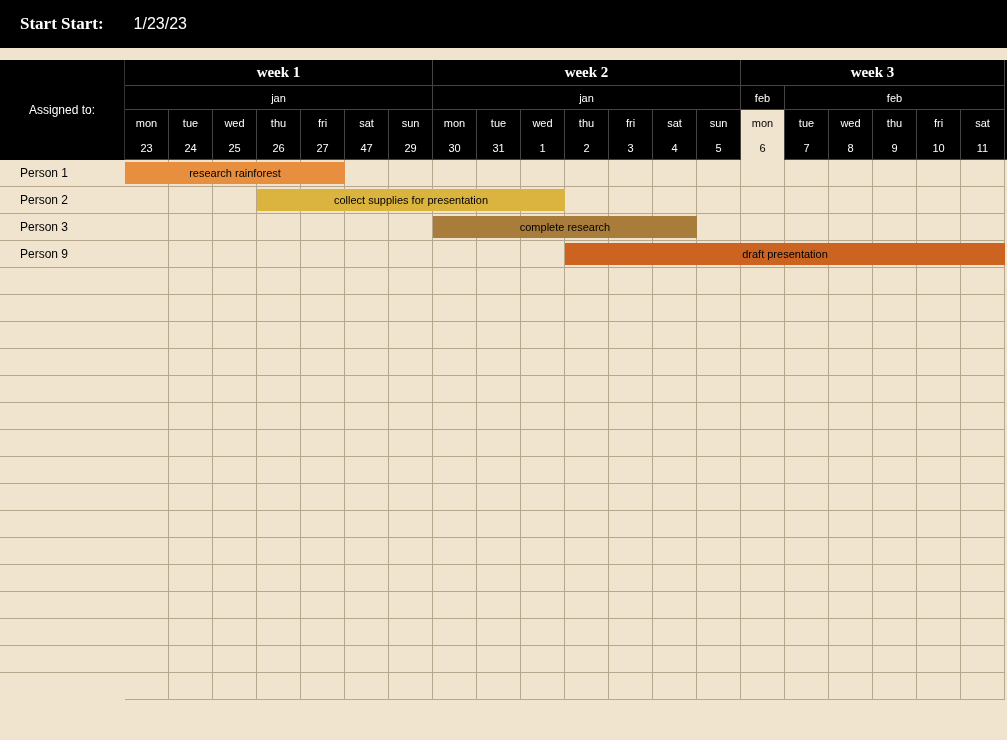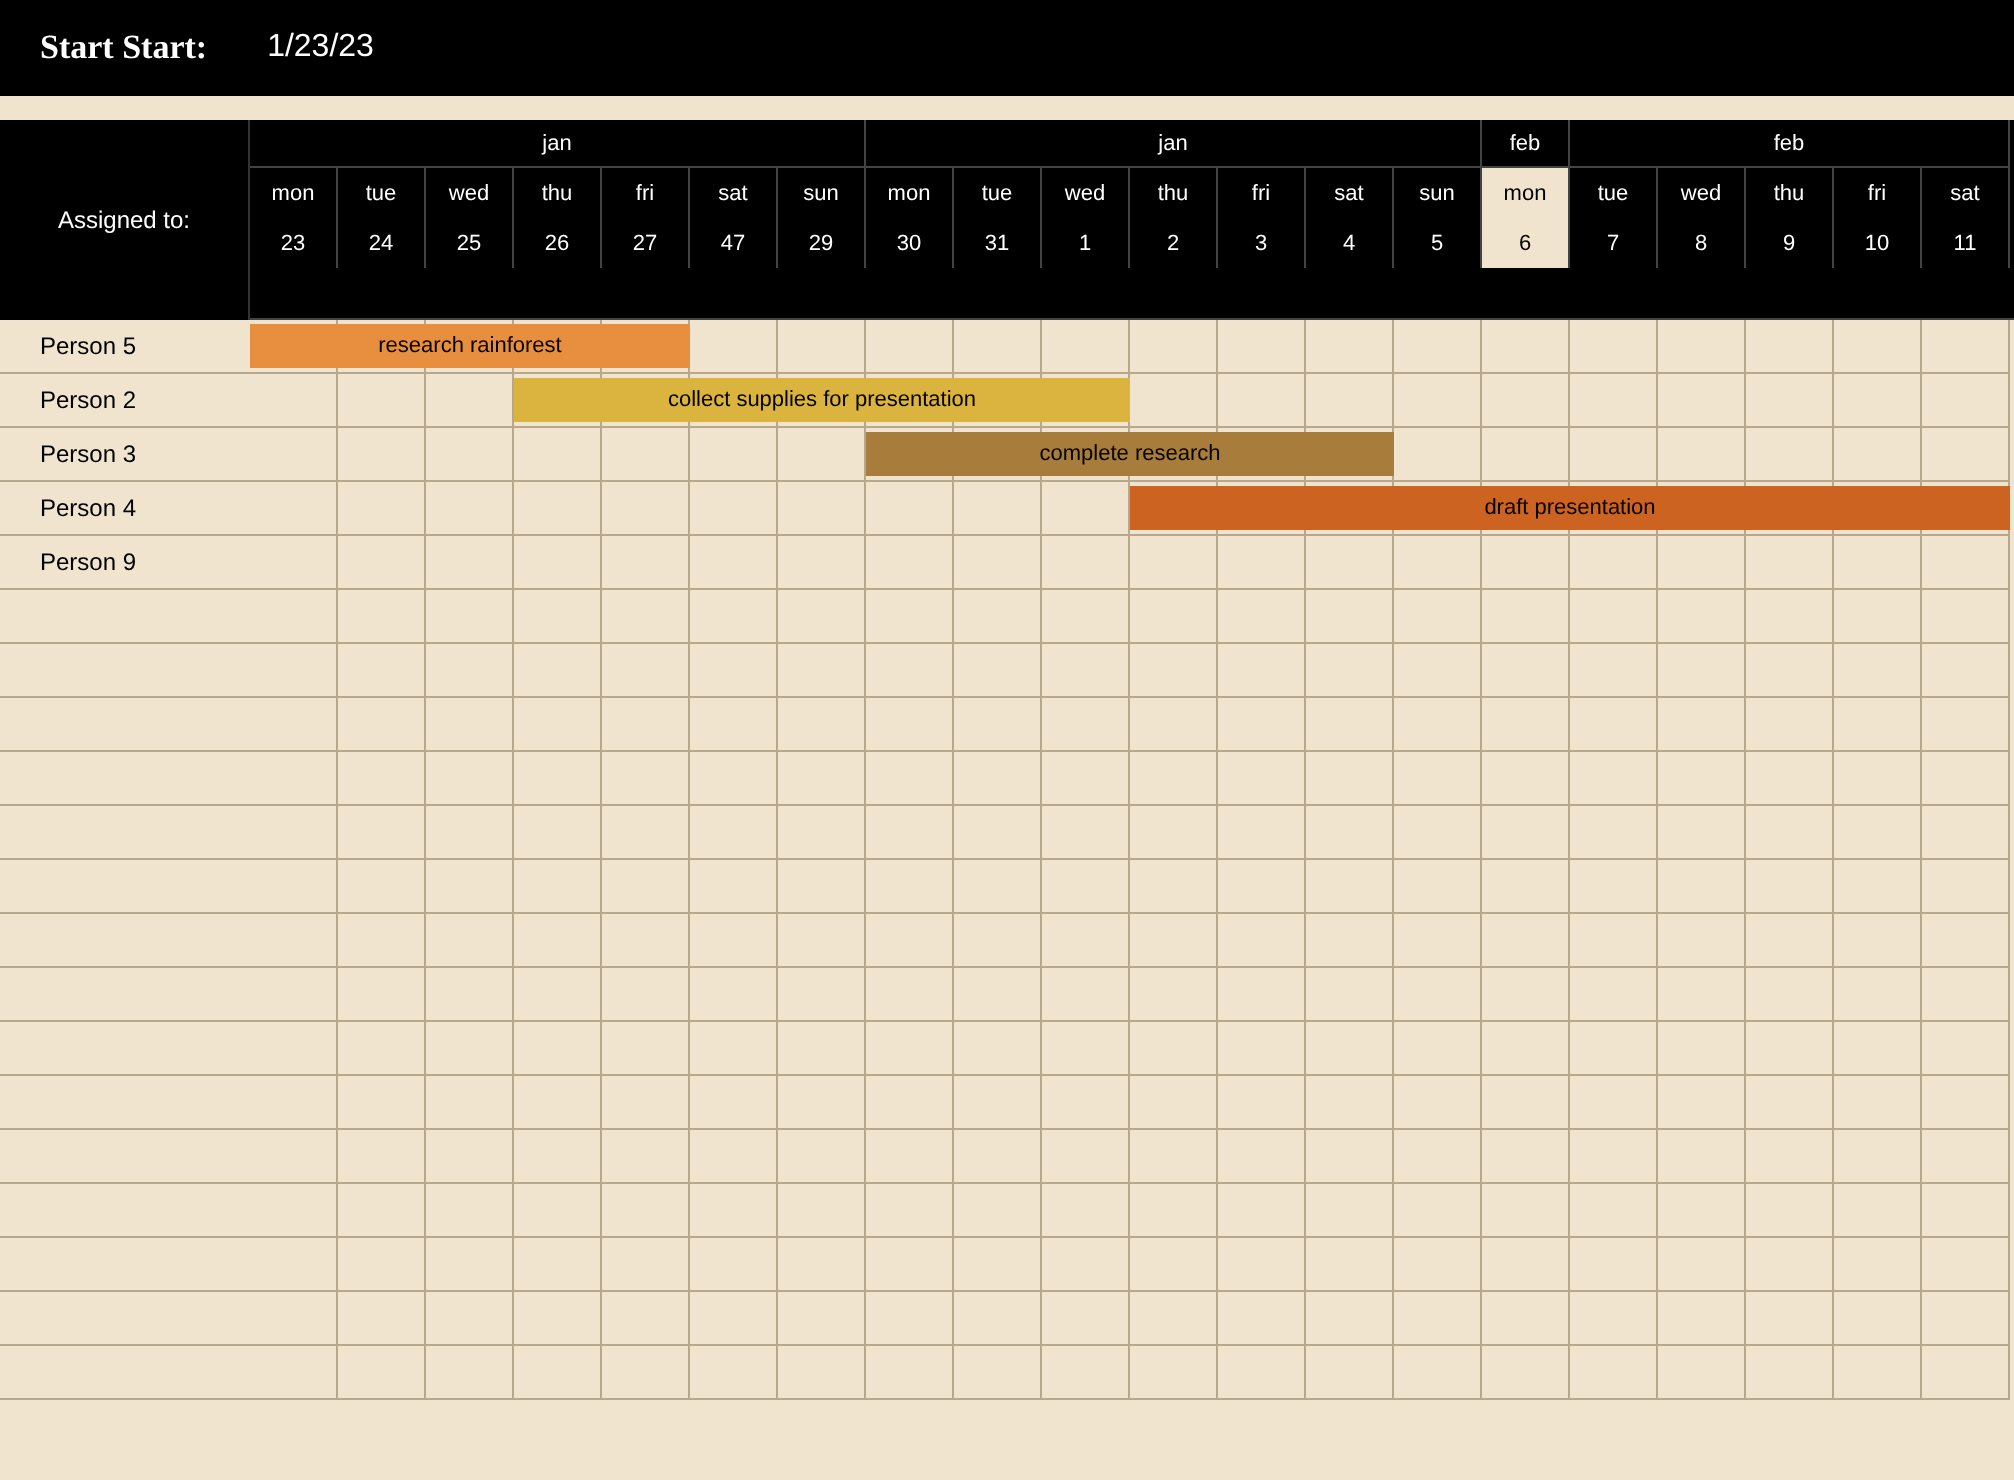--- a/index.html
+++ b/index.html
@@ -151,44 +151,48 @@
 </div>
 
 <div class="gap"></div>
 
 <div class="gantt">
   <div class="side">
     <div class="side-header">
       <span>Assigned to:</span>
     </div>
     <div id="people-rows">
-        <div class="person-row">Person 5</div>
+        <div class="person-row">Person 1</div>
         <div class="person-row">Person 2</div>
         <div class="person-row">Person 3</div>
-        <div class="person-row">Person 4</div>
         <div class="person-row">Person 9</div>
         <div class="person-row"></div>
         <div class="person-row"></div>
         <div class="person-row"></div>
         <div class="person-row"></div>
         <div class="person-row"></div>
         <div class="person-row"></div>
         <div class="person-row"></div>
         <div class="person-row"></div>
         <div class="person-row"></div>
         <div class="person-row"></div>
         <div class="person-row"></div>
         <div class="person-row"></div>
         <div class="person-row"></div>
         <div class="person-row"></div>
         <div class="person-row"></div>
       </div>
   </div>
   <div class="grid-wrap">
     <div class="col-header">
+      <div class="week-row" id="week-row">
+          <div class="week-cell" style="width: 308px;">week 1</div>
+          <div class="week-cell" style="width: 308px;">week 2</div>
+          <div class="week-cell" style="width: 264px;">week 3</div>
+        </div>
       <div class="month-row" id="month-row">
           <div class="month-cell" style="width: 308px;">jan</div>
           <div class="month-cell" style="width: 308px;">jan</div>
           <div class="month-cell" style="width: 44px;">feb</div>
           <div class="month-cell" style="width: 220px;">feb</div>
         </div>
       <div class="dow-row" id="dow-row">
           <div class="dow-cell" style="width: 44px;">mon</div>
           <div class="dow-cell" style="width: 44px;">tue</div>
           <div class="dow-cell" style="width: 44px;">wed</div>

